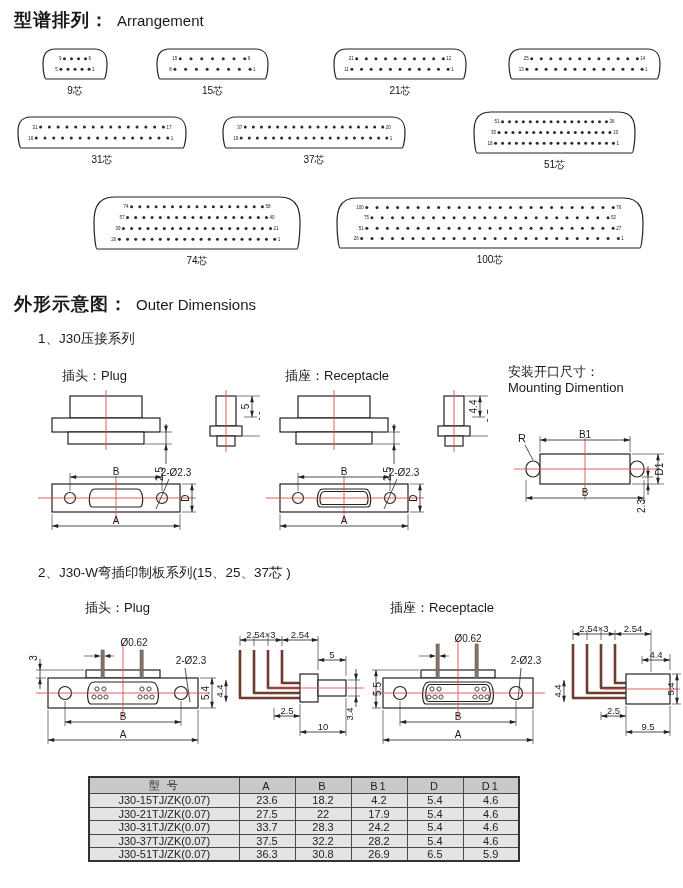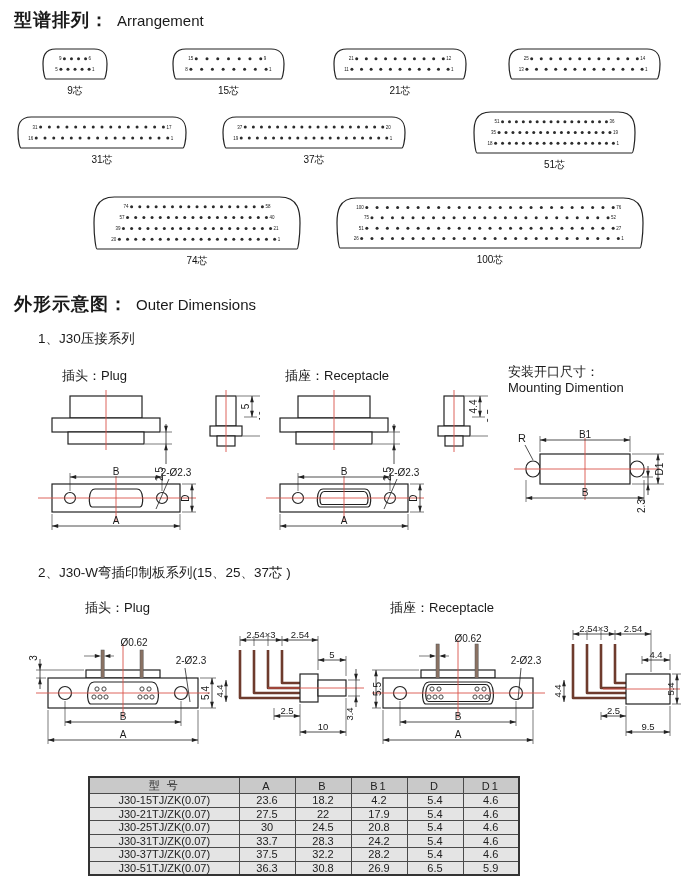--- a/index.html
+++ b/index.html
@@ -41,21 +41,21 @@
         <circle cx="18.880000000000003" cy="21.333333333333332" r="1.5" fill="#2b2b2b"></circle>
         <circle cx="25.94" cy="21.333333333333332" r="1.5" fill="#2b2b2b"></circle>
         <circle cx="33" cy="21.333333333333332" r="1.5" fill="#2b2b2b"></circle>
         <circle cx="40.06" cy="21.333333333333332" r="1.5" fill="#2b2b2b"></circle>
         <circle cx="47.12" cy="21.333333333333332" r="1.5" fill="#2b2b2b"></circle>
         <text x="15.880000000000003" y="22.933333333333334" font-size="4.5" fill="#1a1a1a" text-anchor="end" font-family="&quot;Liberation Sans&quot;,sans-serif">5</text>
         <text x="50.12" y="22.933333333333334" font-size="4.5" fill="#1a1a1a" text-anchor="start" font-family="&quot;Liberation Sans&quot;,sans-serif">1</text>
       </svg>
       <div class="lbl">9芯</div>
     </div>
-    <div class="conn" style="left: 172px; top: 48px; width: 113px;">
+    <div class="conn" style="left: 156px; top: 48px; width: 113px;">
       <svg width="113" height="32" viewBox="0 0 113 32">
         <path d="M 13.88 1 L 99.12 1 C 111 1 112 9.6 112 16 C 112 24.96 110 31 109 31 L 4 31 C 3 31 1 24.96 1 16 C 1 9.6 2 1 13.88 1 Z" fill="#fff" stroke="#222222" stroke-width="1.2"></path>
         <circle cx="24.254285714285714" cy="10.666666666666666" r="1.5" fill="#2b2b2b"></circle>
         <circle cx="35.00285714285714" cy="10.666666666666666" r="1.5" fill="#2b2b2b"></circle>
         <circle cx="45.75142857142857" cy="10.666666666666666" r="1.5" fill="#2b2b2b"></circle>
         <circle cx="56.5" cy="10.666666666666666" r="1.5" fill="#2b2b2b"></circle>
         <circle cx="67.24857142857142" cy="10.666666666666666" r="1.5" fill="#2b2b2b"></circle>
         <circle cx="77.99714285714285" cy="10.666666666666666" r="1.5" fill="#2b2b2b"></circle>
         <circle cx="88.74571428571429" cy="10.666666666666666" r="1.5" fill="#2b2b2b"></circle>
         <text x="21.254285714285714" y="12.266666666666666" font-size="4.5" fill="#1a1a1a" text-anchor="end" font-family="&quot;Liberation Sans&quot;,sans-serif">15</text>
@@ -873,28 +873,20 @@
       </tr>
       <tr>
         <td>J30-21TJ/ZK(0.07)</td>
         <td>27.5</td>
         <td>22</td>
         <td>17.9</td>
         <td>5.4</td>
         <td>4.6</td>
       </tr>
       <tr>
-        <td>J30-25TJ/ZK(0.07)</td>
-        <td>30</td>
-        <td>24.5</td>
-        <td>20.8</td>
-        <td>5.4</td>
-        <td>4.6</td>
-      </tr>
-      <tr>
         <td>J30-31TJ/ZK(0.07)</td>
         <td>33.7</td>
         <td>28.3</td>
         <td>24.2</td>
         <td>5.4</td>
         <td>4.6</td>
       </tr>
       <tr>
         <td>J30-37TJ/ZK(0.07)</td>
         <td>37.5</td>

